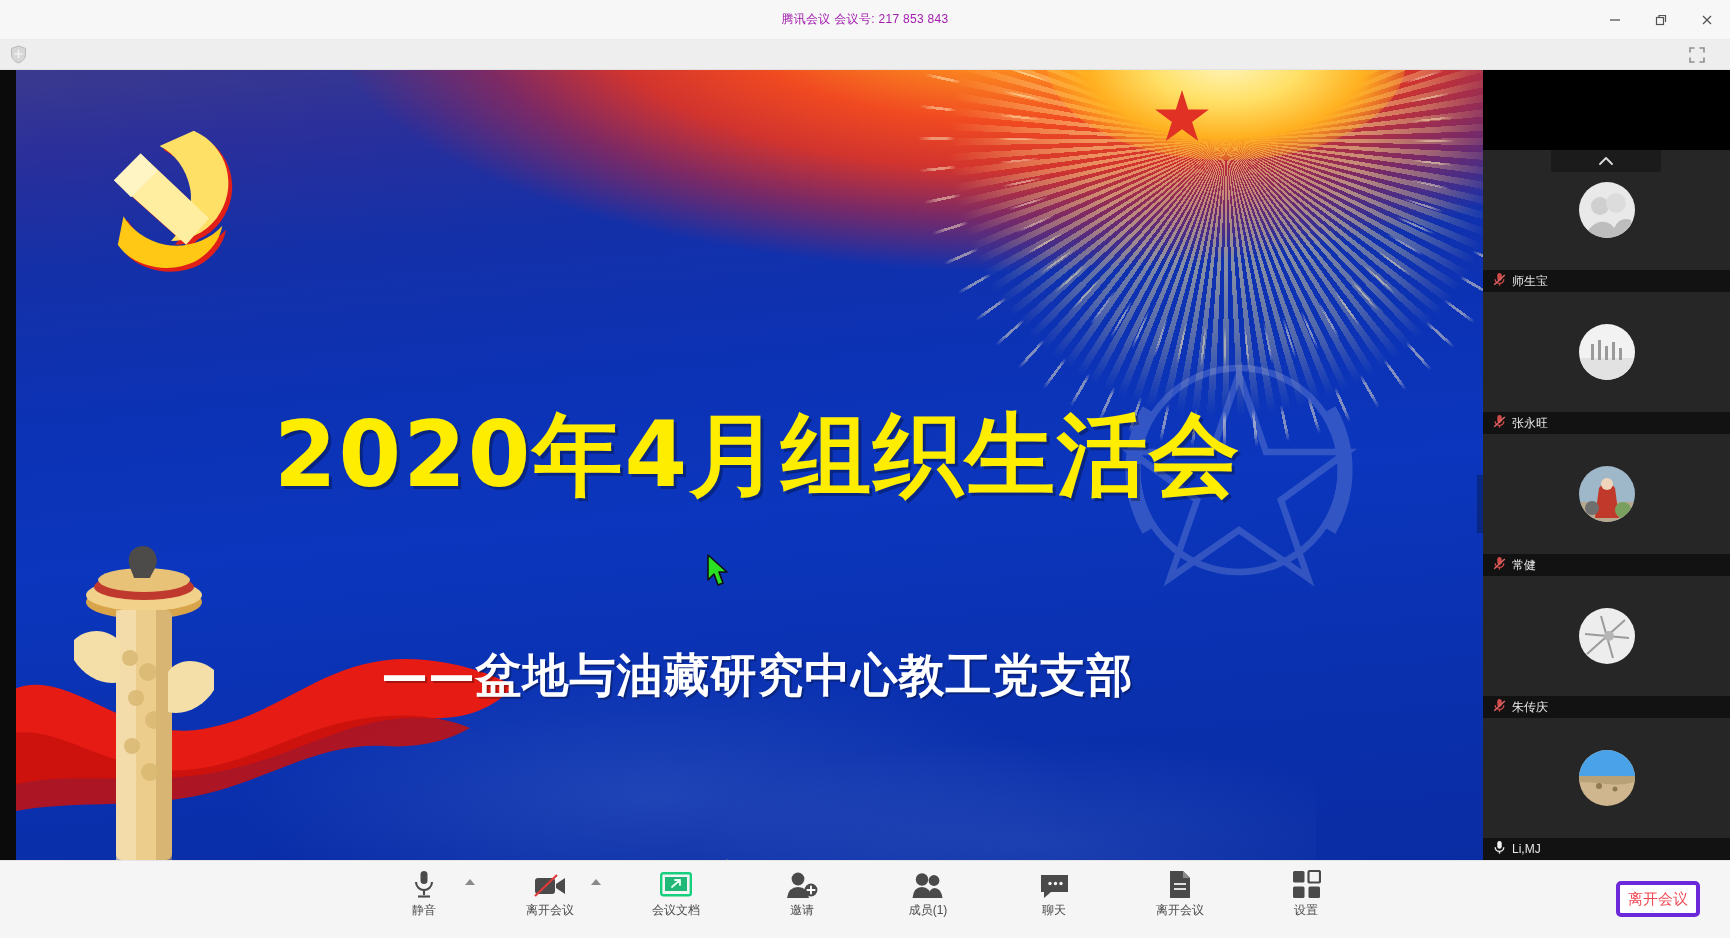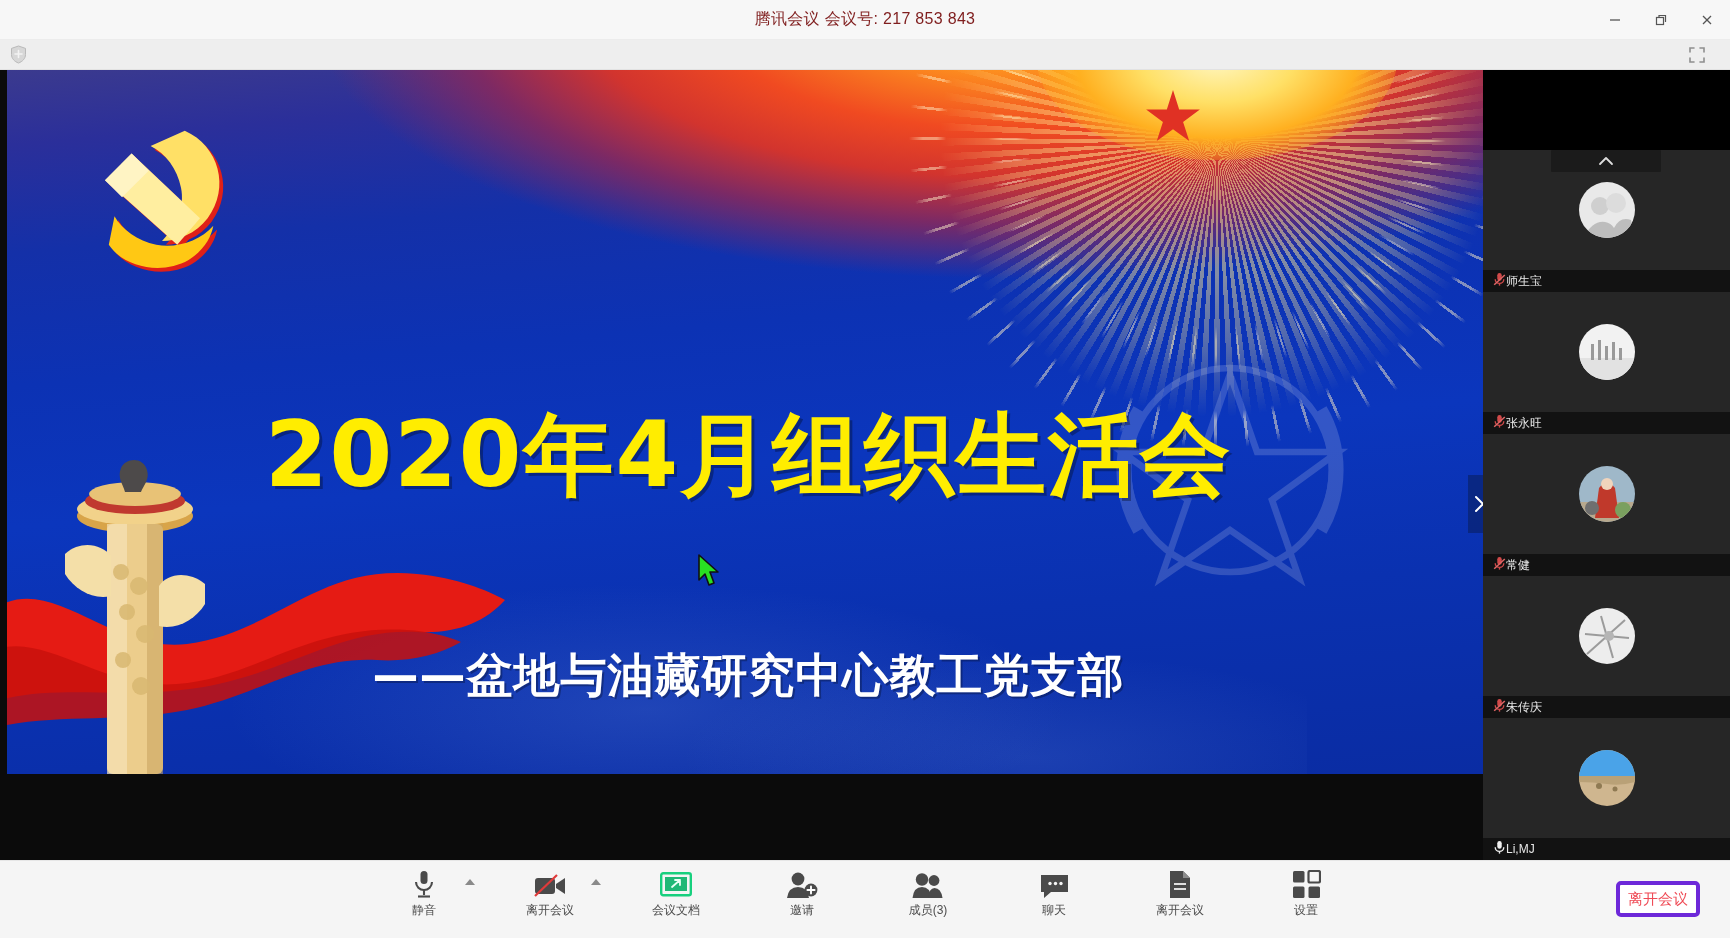--- a/index.html
+++ b/index.html
@@ -11,40 +11,40 @@
   }
   #app { position: relative; width: 1730px; height: 938px; background:#f2f2f2; }
 
   
   .titlebar {
     position: absolute; top: 0; left: 0; width: 1730px; height: 40px;
     background: #f7f7f7;
     display: flex; align-items: center; justify-content: center;
     border-bottom: 1px solid #ececec;
   }
-  .titlebar-text { font-size: 16px; color: #7f1d1d; letter-spacing: .3px; white-space: nowrap; }
+  .titlebar-text { font-size: 12px; color: #a21caf; letter-spacing: .3px; white-space: nowrap; }
   .win-ctrls { position: absolute; right: 0; top: 0; height: 40px; display: flex; align-items: center; }
   .win-btn { width: 46px; height: 40px; display: flex; align-items: center; justify-content: center; color: #555; }
   .win-btn svg { display:block; }
 
   
   .subbar {
     position: absolute; top: 40px; left: 0; width: 1730px; height: 30px;
     background: #eeeeee; border-bottom: 1px solid #e2e2e2;
     display: flex; align-items: center;
   }
   .shield-box { width: 28px; height: 22px; margin-left: 4px; display:flex; align-items:center; justify-content:center; }
   .fs-box { position:absolute; right: 22px; top: 4px; width: 22px; height: 22px; display:flex;align-items:center;justify-content:center; }
 
   
   .stage { position: absolute; top: 70px; left: 0; width: 1730px; height: 790px; background: #0b0b0b; }
 
   
   .share {
-    position: absolute; left: 7px; top: 0; width: 1483px; height: 704px;
+    position: absolute; left: 16px; top: 0; width: 1483px; height: 790px;
     overflow: hidden;
     background:
       radial-gradient(ellipse 900px 340px at 68% -8%, #ffd24a 0%, #ff9a1f 14%, #f04a21 34%, #d2342e 48%, rgba(140,40,90,0.85) 62%, rgba(60,40,130,0.0) 78%),
       linear-gradient(175deg, #3b3a8e 0%, #2b2f9a 9%, #1430a8 22%, #0c32b4 38%, #0b36bd 55%, #0a31b0 75%, #0a2ca3 100%);
   }
   
   .sunburst {
     position:absolute; left: 930px; top: -210px; width: 560px; height: 560px;
     border-radius: 50%;
     background: repeating-conic-gradient(from 0deg at 50% 50%,
@@ -121,21 +121,21 @@
     background: #1b1b1b; display:flex; align-items:center; justify-content:center;
     border-radius: 1px; z-index: 5; cursor:pointer;
   }
   .tile { position:relative; width: 247px; height: 120px; background: #262626; }
   .tile-avatar {
     position:absolute; left: 50%; top: 50%; transform: translate(-50%,-50%);
     width: 56px; height: 56px; border-radius: 50%; overflow:hidden;
   }
   .namebar {
     width: 247px; height: 22px; background: #121212;
-    display:flex; align-items:center; padding-left: 10px;
+    display:flex; align-items:center; gap: 6px; padding-left: 10px;
   }
   .namebar .nm { font-size: 12px; color: #e8e8e8; white-space:nowrap; }
   .mic { width: 13px; height: 15px; flex: none; }
   .tile-first { height: 80px; background:#000; }
 
   
   .bottombar {
     position:absolute; left:0; top: 860px; width: 1730px; height: 78px;
     background: #f5f5f5; border-top: 1px solid #e6e6e6;
   }
@@ -460,21 +460,21 @@
   </div>
   <div class="tool">
     <span class="ic">
             <svg width="32" height="28" viewBox="0 0 32 28">
               <circle cx="10" cy="8.5" r="6.2" fill="#4a4a4a"></circle>
               <circle cx="22" cy="9.5" r="5.4" fill="#4a4a4a"></circle>
               <path d="M0.5 27 q1.2 -11 9.5 -11 q8.3 0 9.5 11 z" fill="#4a4a4a"></path>
               <path d="M16 27 q1.2 -10 6.5 -10 q6.5 0 8 10 z" fill="#4a4a4a"></path>
             </svg>
           </span>
-    <span class="lb">成员(3)</span>
+    <span class="lb">成员(1)</span>
 
   </div>
   <div class="tool">
     <span class="ic">
             <svg width="31" height="26" viewBox="0 0 31 26">
               <path d="M2 2 h27 v17 h-17 l-7 6 v-6 h-3 z" fill="#4a4a4a"></path>
               <g fill="#f5f5f5">
                 <circle cx="11" cy="10.5" r="1.7"></circle>
                 <circle cx="16.5" cy="10.5" r="1.7"></circle>
                 <circle cx="22" cy="10.5" r="1.7"></circle>

